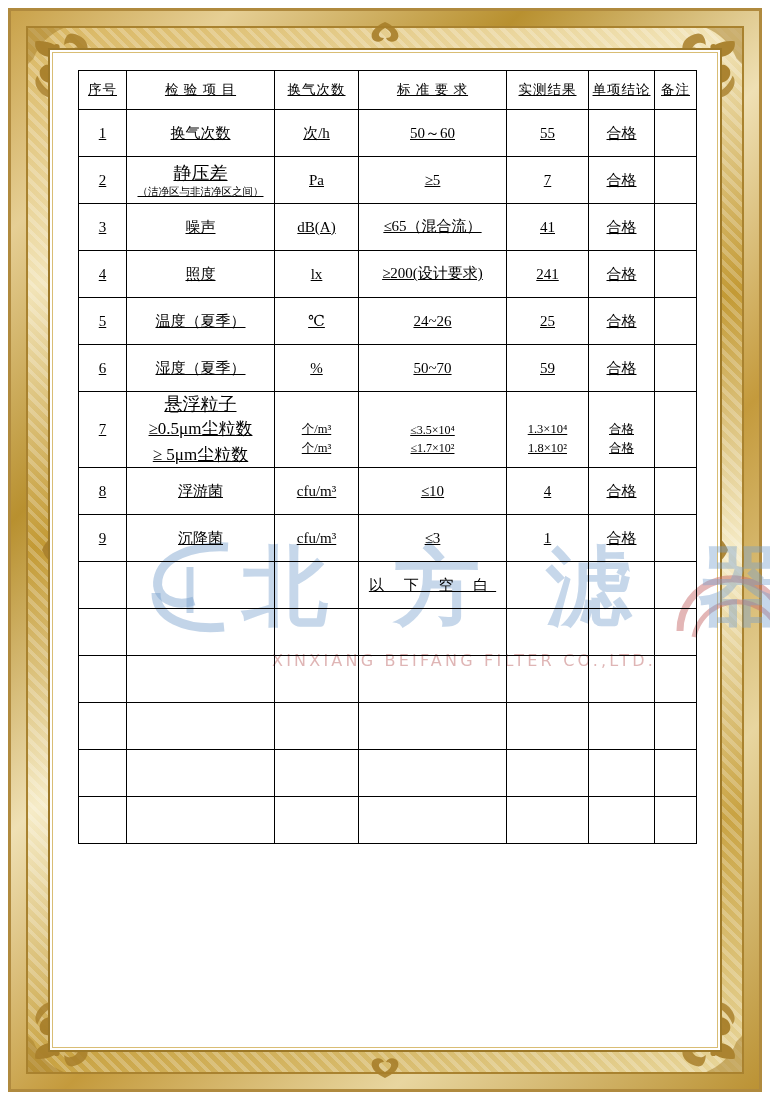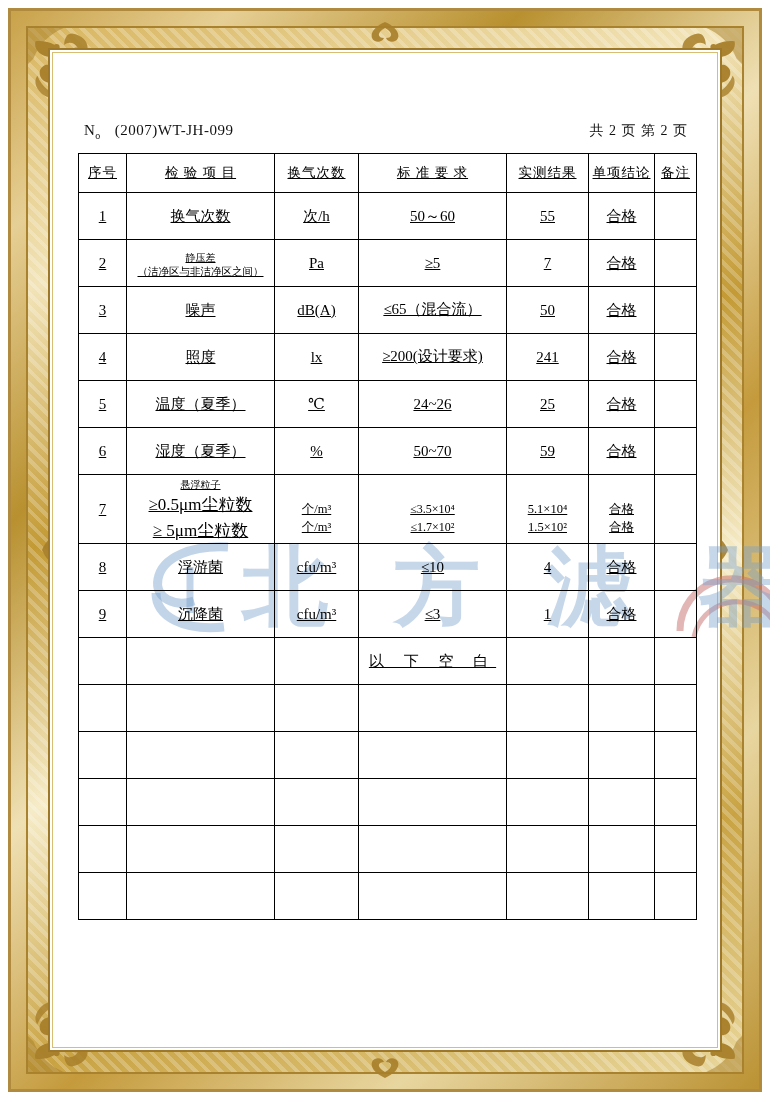--- a/index.html
+++ b/index.html
@@ -126,21 +126,21 @@
     font-size: 15px;
   }
   .col-no     { width: 48px; }
   .col-item   { width: 148px; }
   .col-unit   { width: 84px; }
   .col-std    { width: 148px; }
   .col-res    { width: 82px; }
   .col-concl  { width: 66px; }
   .col-remark { width: 42px; }
 
-  .item-main { font-size: 10px; text-align: center; }
+  .item-main { font-size: 18px; text-align: center; }
   .item-sub  { font-size: 10.5px; line-height: 1.25; display: block; margin-top: 0;}
   .small     { font-size: 11px; }
 
   td.tall { height: 70px; }
   td.tall2 { height: 72px; }
 
   .two-line { line-height: 1.45; font-size: 13.5px; }
   .stack-line { display:block; line-height: 1.5; font-size: 17px; }
   .stack-line-u { display:block; line-height: 1.5; font-size: 12.5px; }
   .stack-line-s { display:block; line-height: 1.5; font-size: 12px; }
@@ -270,42 +270,37 @@
   <div class="edge-orn right">
     <svg width="70" height="26" viewBox="0 0 70 26" fill="currentColor">
       <path d="M35 2 C44 6 50 12 48 18 C46 23 38 23 36 18 C42 18 44 13 35 8 C26 13 28 18 34 18 C32 23 24 23 22 18 C20 12 26 6 35 2 Z"></path>
     </svg>
   </div>
 
   <div class="border-inner-frame"></div>
 
   <div class="content">
 
-    <div class="doc-header">
-      <div class="doc-no">
-        <span>N</span><span class="sub">o</span><span class="no-value">(2007)WT-JH-099</span>
-      </div>
-      <div class="page-count">共 2 页 第 2 页</div>
-    </div>
 
     <div class="watermark">
       <div class="wm-logo">
         <svg viewBox="0 0 120 120" fill="none" stroke="currentColor" stroke-width="9">
           <path d="M96 20 C60 18 30 30 26 52 C22 72 44 80 62 74"></path>
           <path d="M24 66 C24 90 52 104 92 100"></path>
           <path d="M58 40 L58 86" stroke-width="7"></path>
         </svg>
       </div>
       <div class="wm-arc">
         <svg viewBox="0 0 110 110" fill="none" stroke="currentColor" stroke-width="7">
           <path d="M8 92 A52 52 0 0 1 104 64"></path>
           <path d="M22 98 A44 44 0 0 1 100 80" stroke-width="5"></path>
         </svg>
       </div>
       <div class="wm-text">北 方 滤 器</div>
+      <div class="wm-sub">XINXIANG BEIFANG FILTER CO.,LTD.</div>
     </div>
 
     <table class="report">
       <colgroup>
         <col class="col-no">
         <col class="col-item">
         <col class="col-unit">
         <col class="col-std">
         <col class="col-res">
         <col class="col-concl">
@@ -345,21 +340,21 @@
           <td class="tall">7</td>
           <td class="tall">合格</td>
           <td class="tall"></td>
         </tr>
 
         <tr>
           <td>3</td>
           <td>噪声</td>
           <td>dB(A)</td>
           <td class="two-line">≤65（混合流）</td>
-          <td>50</td>
+          <td>41</td>
           <td>合格</td>
           <td></td>
         </tr>
 
         <tr>
           <td>4</td>
           <td>照度</td>
           <td>lx</td>
           <td class="two-line">≥200(设计要求)</td>
           <td>241</td>
@@ -399,22 +394,22 @@
             <span class="stack-line-u">个/m³</span>
             <span class="stack-line-u">个/m³</span>
           </td>
           <td class="tall2">
             <span class="stack-line-s" style="visibility:hidden">&nbsp;</span>
             <span class="stack-line-s">≤3.5×10⁴</span>
             <span class="stack-line-s">≤1.7×10²</span>
           </td>
           <td class="tall2">
             <span class="stack-line-r" style="visibility:hidden">&nbsp;</span>
-            <span class="stack-line-r">5.1×10⁴</span>
-            <span class="stack-line-r">1.5×10²</span>
+            <span class="stack-line-r">1.3×10⁴</span>
+            <span class="stack-line-r">1.8×10²</span>
           </td>
           <td class="tall2">
             <span class="stack-line-r" style="visibility:hidden">&nbsp;</span>
             <span class="stack-line-r">合格</span>
             <span class="stack-line-r">合格</span>
           </td>
           <td class="tall2"></td>
         </tr>
 
         <tr>

